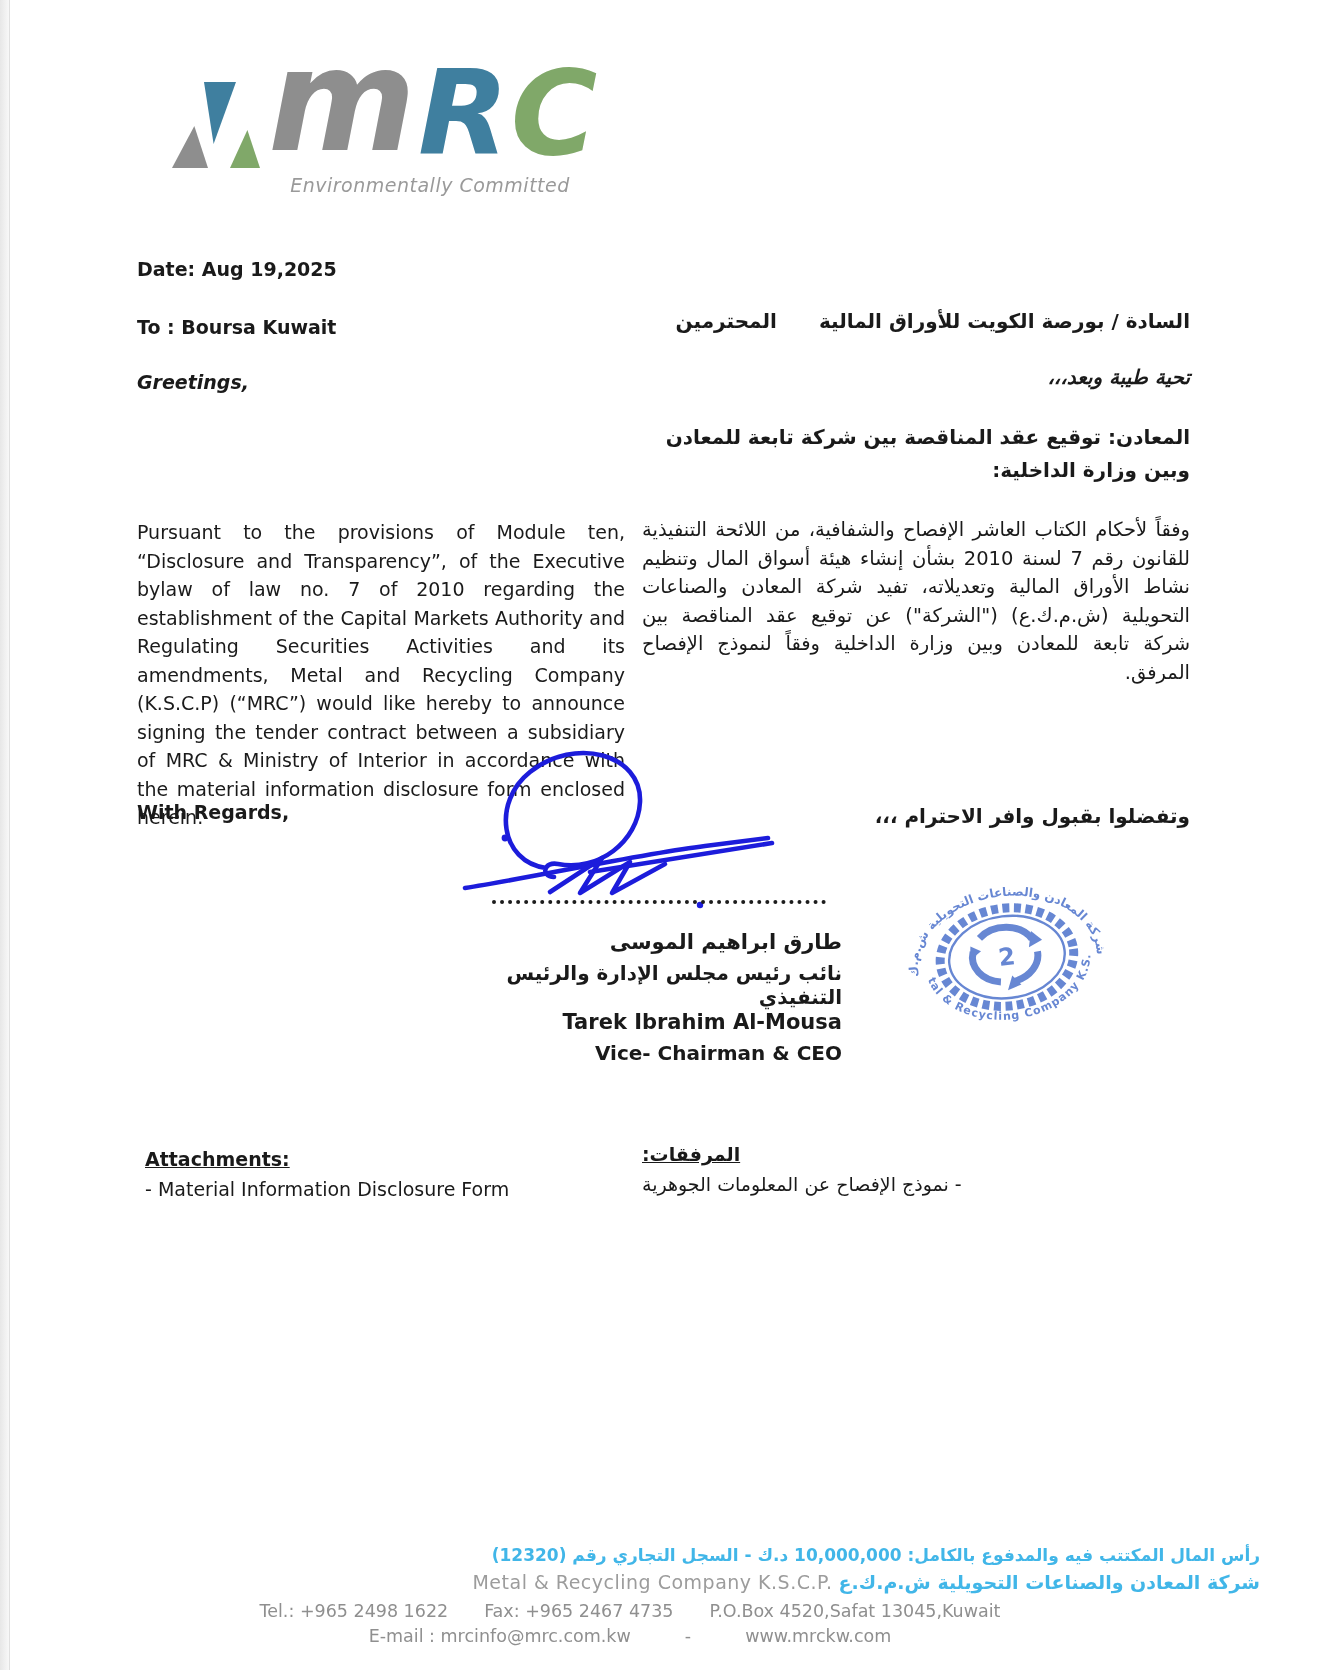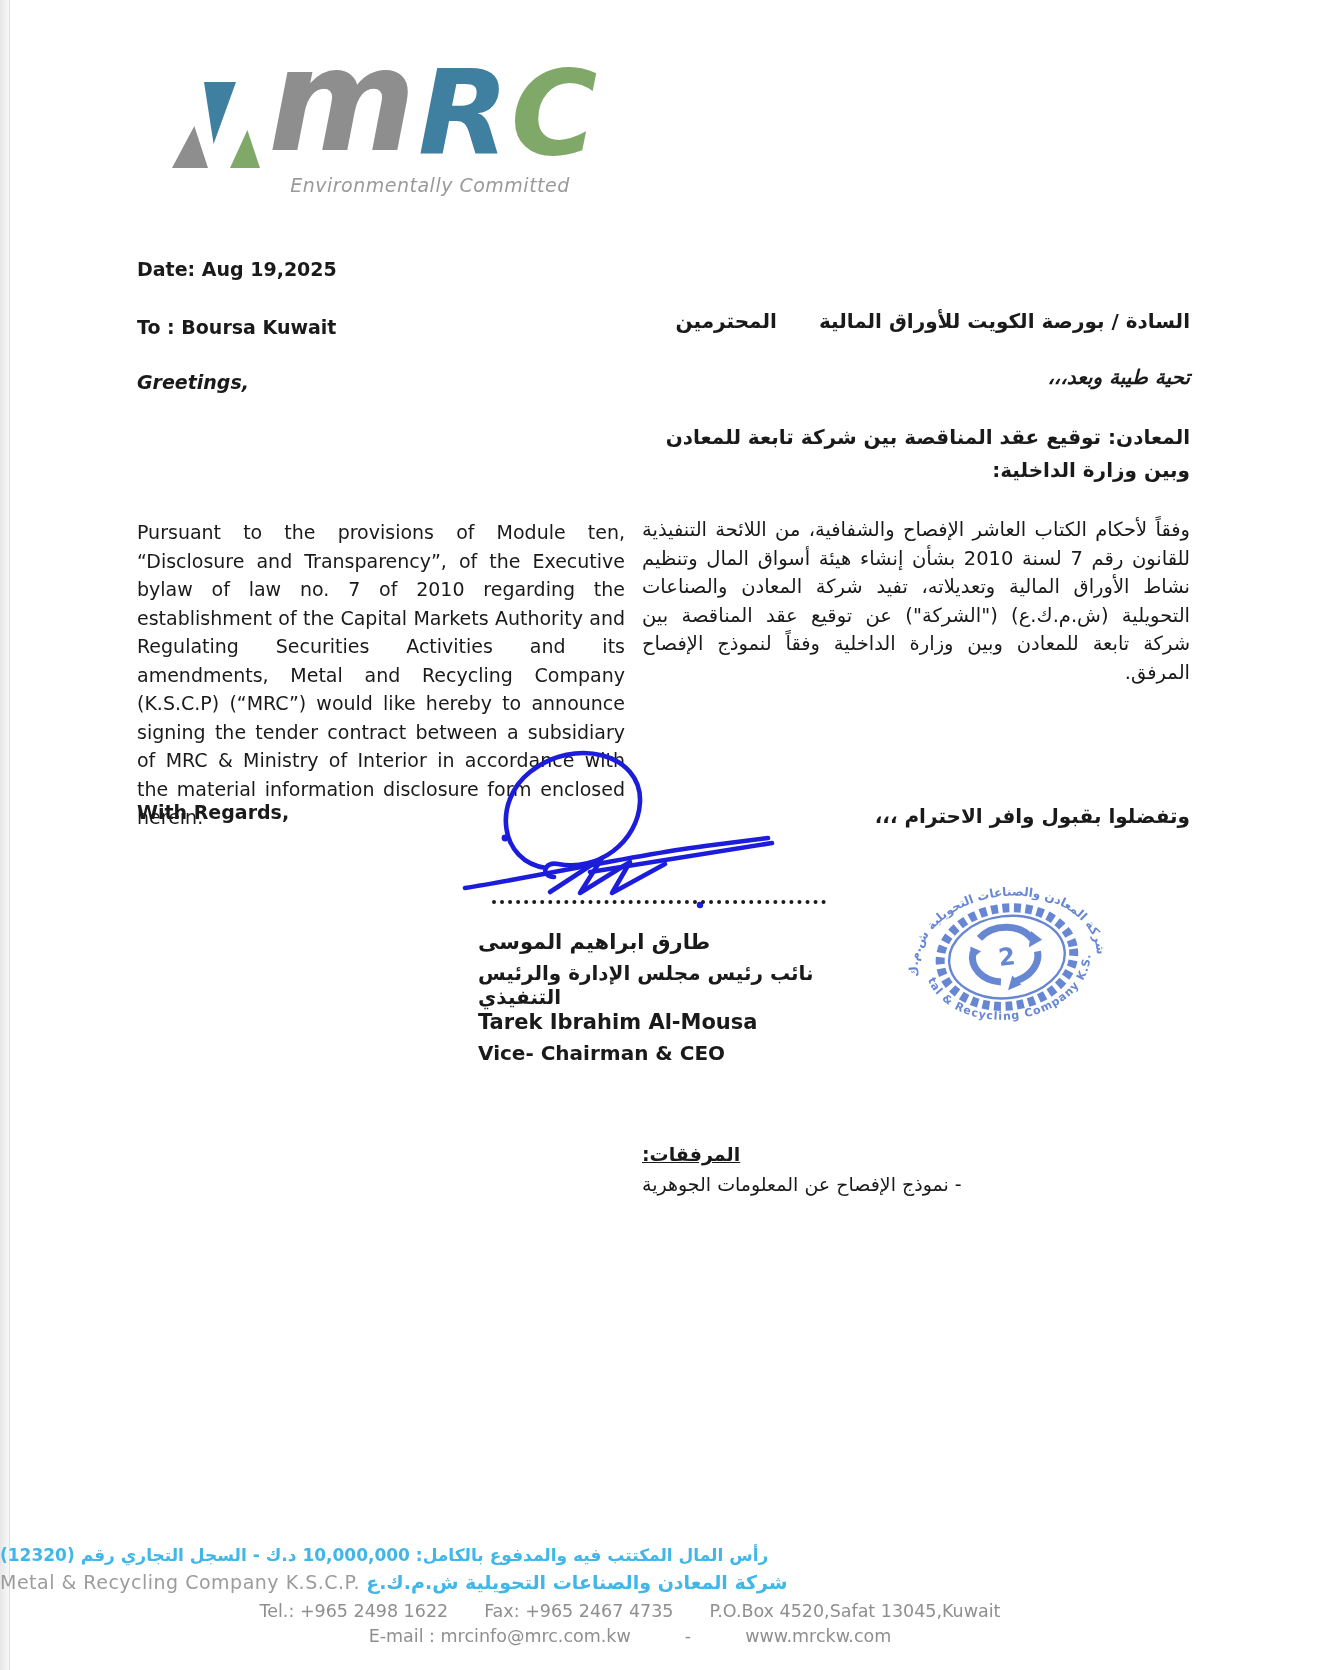--- a/index.html
+++ b/index.html
@@ -48,36 +48,36 @@
   .row-body-ar   { top:516px; font-size:19.5px; line-height:28.5px; text-align:justify; text-align-last:right; }
   .row-regard-en { top:801px; font-size:19px; font-weight:bold; }
   .row-regard-ar { top:804px; font-size:20px; font-weight:bold; }
 
   
   .signature-svg { position:absolute; left:450px; top:740px; }
   .sig-dotted-line {
     position:absolute; left:492px; top:882px; width:334px; height:22px;
     border-bottom:4px dotted #1c1c1c;
   }
-  .signer-block { position:absolute; left:478px; top:930px; width:364px; text-align:left; }
+  .signer-block { position:absolute; left:478px; top:930px; width:364px; text-align:right; }
   .signer-name-ar  { font-size:21px; font-weight:bold; direction:rtl; margin-bottom:7px; }
   .signer-title-ar { font-size:20px; font-weight:bold; direction:rtl; margin-bottom:1px; }
   .signer-name-en  { font-size:21px; font-weight:bold; margin-bottom:7px; }
   .signer-title-en { font-size:20px; font-weight:bold; }
 
   .stamp-wrap { position:absolute; left:900px; top:880px; width:215px; height:155px;
     transform:rotate(-7deg); opacity:0.88; }
 
   
   .attach-en { position:absolute; left:145px; top:1148px; font-size:19px; }
   .attach-ar { position:absolute; left:642px; width:548px; top:1143px; direction:rtl; text-align:left; font-size:19px; }
   .attach-head { font-weight:bold; text-decoration:underline; margin-bottom:8px; }
 
   
-  .footer { position:absolute; left:0; top:1545px; width:1260px; text-align:left; }
+  .footer { position:absolute; left:0; top:1545px; width:1260px; text-align:right; }
   .footer-capital { font-size:17px; font-weight:bold; direction:rtl; margin-bottom:6px; }
   .footer-company { font-size:19px; margin-bottom:8px; }
   .footer-company .en { letter-spacing:0.5px; }
   .footer-company .ar { font-weight:bold; }
   .footer-contact { font-size:17.5px; display:flex; justify-content:center; gap:36px; margin-bottom:5px; }
   .footer-email { font-size:17.5px; display:flex; justify-content:center; gap:54px; }
 </style>
 </head>
 <body>
 
@@ -161,20 +161,24 @@
     </svg>
   </div>
 
   <div class="signer-block">
     <div class="signer-name-ar">طارق ابراهيم الموسى</div>
     <div class="signer-title-ar">نائب رئيس مجلس الإدارة والرئيس التنفيذي</div>
     <div class="signer-name-en">Tarek Ibrahim Al-Mousa</div>
     <div class="signer-title-en">Vice- Chairman &amp; CEO</div>
   </div>
 
+  <div class="attach-en">
+    <div class="attach-head">Attachments:</div>
+    <div>- Material Information Disclosure Form</div>
+  </div>
   <div class="attach-ar">
     <div class="attach-head">المرفقات:</div>
     <div>- نموذج الإفصاح عن المعلومات الجوهرية</div>
   </div>
 
   <div class="footer">
     <div class="footer-capital" style="color:#41b6e8;">رأس المال المكتتب فيه والمدفوع بالكامل: 10,000,000 د.ك - السجل التجاري رقم (12320)</div>
     <div class="footer-company">
       <span class="en" style="color:#9c9c9c;">Metal &amp; Recycling Company K.S.C.P.</span>
       <span> </span>

